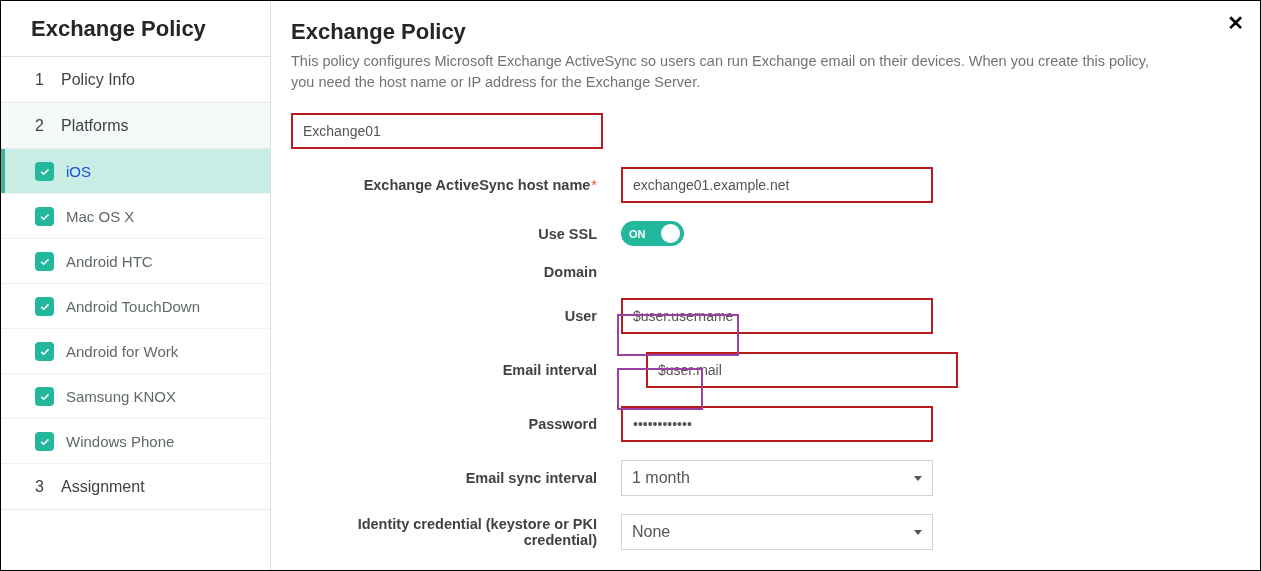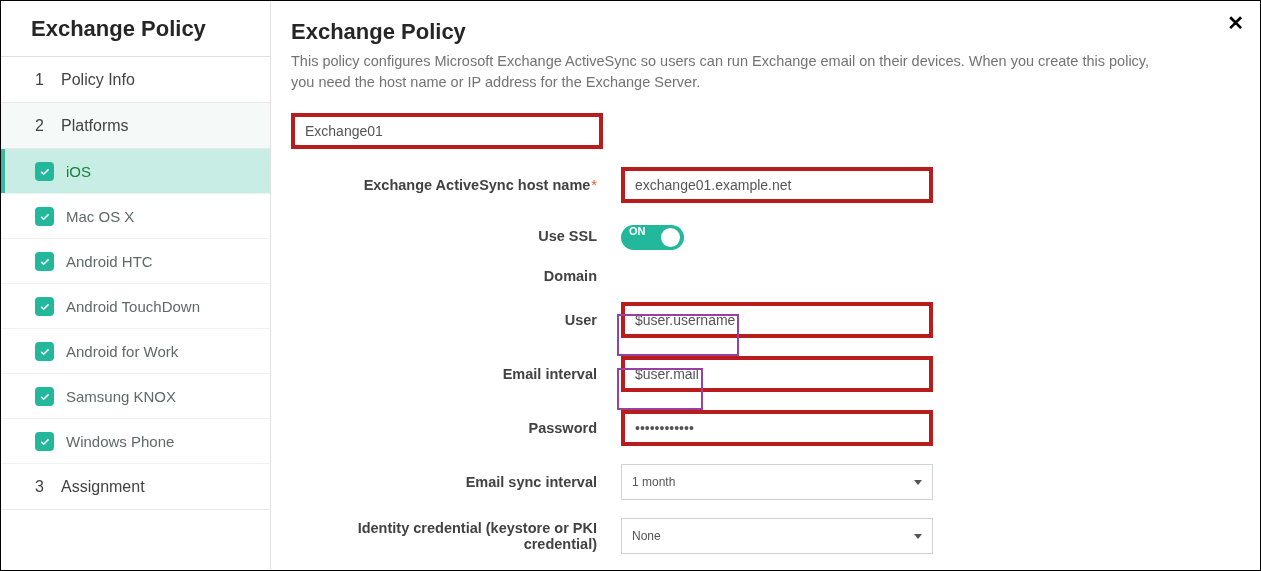--- a/index.html
+++ b/index.html
@@ -6,38 +6,38 @@
   body { font-family: -apple-system, "Segoe UI", Arial, sans-serif; background: #fff; color: #333; width: 1261px; height: 571px; overflow: hidden; border: 1px solid #000; }
   .layout { display: flex; height: 100%; border-radius: 19px; }
   
   .sidebar { width: 270px; border-right: 1px solid #e0e0e0; display: flex; flex-direction: column; }
   .sidebar-header { padding: 15px 30px 14px; border-bottom: 1px solid #e0e0e0; }
   .sidebar-title { font-size: 22px; font-weight: 700; color: #262626; }
   .nav-step { padding: 14px 24px 13px 34px; border-bottom: 1px solid #e8e8e8; font-size: 16px; color: #424242; cursor: pointer; display:flex; align-items:center; gap:10px; }
   .nav-step.current { background: #f5faf9; }
   .nav-step .num { display:inline-block; width:16px; text-align:left; }
   .sub-item { display: flex; align-items: center; gap: 12px; padding: 13px 10px 12px 34px; border-bottom: 1px solid #eef2f1; font-size: 15px; color: #5f6a68; cursor: pointer; position: relative; }
-  .sub-item.active { background: #c8ede4; color: #15803d; }
+  .sub-item.active { background: #c8ede4; color: #1d4ed8; }
   .sub-item.active::before { content: ""; position: absolute; left: 0; top: 0; bottom: 0; width: 4px; background: #3db8a0; }
   .checkbox-icon { width: 19px; height: 19px; border-radius: 4px; background: #23b89b; display: inline-flex; align-items: center; justify-content: center; flex-shrink: 0; }
   .checkbox-icon svg { width: 12px; height: 12px; fill: #fff; }
   
   .main { flex: 1; padding: 18px 20px 0 20px; position: relative; overflow: hidden; }
   .close-btn { position: absolute; top: 12px; right: 16px; font-size: 20px; font-weight: 700; color: #000; cursor: pointer; background: none; border: none; line-height: 1; }
   .main-title { font-size: 22px; font-weight: 700; color: #262626; margin-bottom: 6px; }
   .main-desc { font-size: 14.5px; color: #737373; line-height: 1.45; max-width: 880px; margin-bottom: 20px; }
   .form-row { display: flex; align-items: center; margin-bottom: 18px; }
   .form-label { width: 330px; text-align: right; padding-right: 24px; font-size: 14.5px; font-weight: 600; color: #424242; }
   .req { color: #e05a2b; font-weight: 400; margin-left: 1px; }
   .form-control { width: 312px; }
-  .text-input { width: 100%; height: 36px; border: 4px solid #b91c1c; border-radius: 0; padding: 0 10px; font-size: 14px; color: #555; outline: none; }
-  .select-input { width: 100%; height: 36px; border: 1px solid #cfd4d3; padding: 0 10px; font-size: 12px; color: #555; display: flex; align-items: center; justify-content: space-between; cursor: pointer; background: #fff; }
+  .text-input { width: 100%; height: 36px; border: 2px solid #b91c1c; border-radius: 0; padding: 0 10px; font-size: 14px; color: #555; outline: none; }
+  .select-input { width: 100%; height: 36px; border: 1px solid #cfd4d3; padding: 0 10px; font-size: 16px; color: #555; display: flex; align-items: center; justify-content: space-between; cursor: pointer; background: #fff; }
   .select-input .caret { border-top: 5px solid #555; border-left: 4px solid transparent; border-right: 4px solid transparent; margin-left: 8px; }
   
-  .toggle { width: 63px; height: 25px; border-radius: 20px; display: inline-flex; align-items: flex-start; position: relative; cursor: pointer; padding: 0 8px; font-size: 11px; font-weight: 600; color: #fff; }
+  .toggle { width: 63px; height: 25px; border-radius: 20px; display: inline-flex; align-items: center; position: relative; cursor: pointer; padding: 0 8px; font-size: 11px; font-weight: 600; color: #fff; }
   .toggle.on { background: #23b89b; justify-content: flex-start; }
   .toggle .knob { width: 19px; height: 19px; background: #fff; border-radius: 50%; position: absolute; top: 3px; }
   .toggle.on .knob { right: 4px; }
   
   .hl-wrap { position: absolute; border: 2px solid #9a40a3; pointer-events: none; }
 </style>
 </head>
 <body>
 
 <div class="layout">
@@ -148,21 +148,21 @@
 
     <div class="form-row">
       <label class="form-label">User</label>
       <div class="form-control" style="position:relative;">
         <input type="text" class="text-input" id="input-user" value="$user.username" style="">
       </div>
     </div>
 
     <div class="form-row">
       <label class="form-label">Email interval</label>
-      <div class="form-control" style="position:relative;">
+      <div class="form-control" style="position:relative;margin-left:25px;">
         <input type="text" class="text-input" id="input-email" value="$user.mail" style="">
       </div>
     </div>
 
     <div class="form-row">
       <label class="form-label">Password</label>
       <div class="form-control"><input type="text" class="text-input" value="••••••••••••" style=""></div>
     </div>
 
     <div class="form-row">

